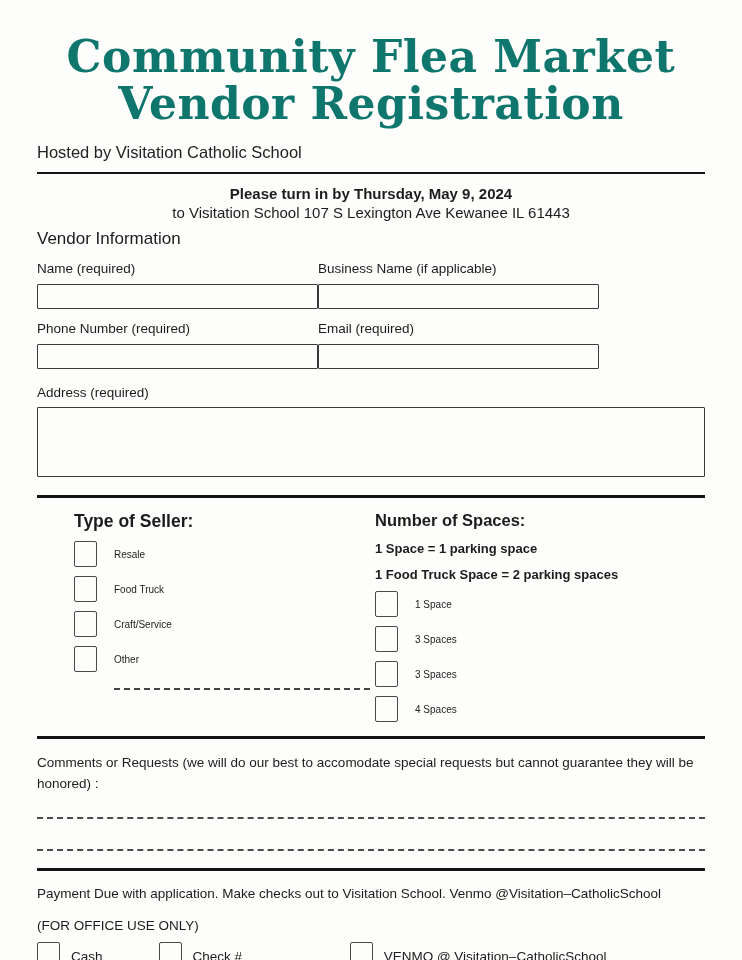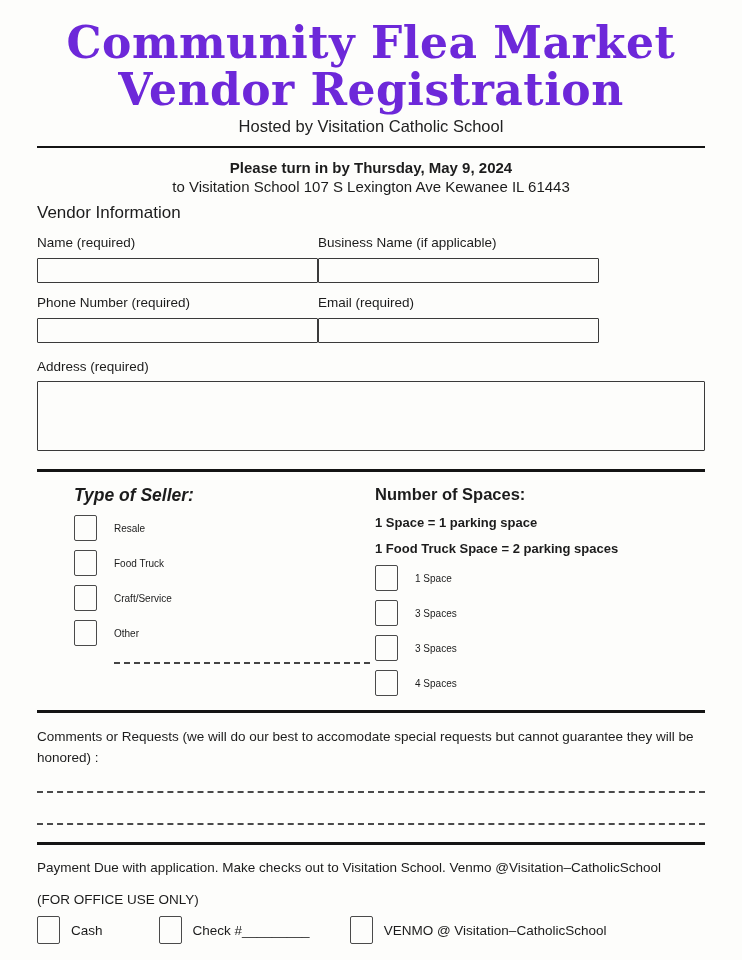--- a/index.html
+++ b/index.html
@@ -8,32 +8,31 @@
     height:960px;
     background:#fdfdfb;
     color:#1c1c1c;
     font-family:"Liberation Sans", sans-serif;
     overflow:hidden;
   }
   .page { padding:0 37px; }
 
   
   .title {
-    margin-top:20px;
+    margin-top:34px;
     text-align:center;
     font-family:"DejaVu Serif", serif;
     font-weight:700;
     font-size:44px;
     line-height:1.06;
     letter-spacing:0.5px;
-    color:#6d28d9;
+    color:#0f766e;
   }
   .subtitle {
-    margin-top:4px;
-    text-align:center;
+    margin-top:16px;
     font-size:16.5px;
     color:#222;
   }
   .rule      { border:none; border-top:2px solid #141414; margin-top:10px; }
   .rule-bold { border:none; border-top:3px solid #141414; }
 
   .deadline   { margin-top:11px; text-align:center; font-size:15px; font-weight:700; }
   .deadline-addr { margin-top:2px; text-align:center; font-size:15px; }
 
   
@@ -60,21 +59,21 @@
     font:inherit; font-size:14px; padding:4px 6px;
     resize:none; display:block;
     border-radius:1px;
   }
   .rule-vendor-end { margin-top:18px; }
 
   
   .two-col { display:flex; padding-top:13px; }
   .col-seller { width:338px; padding-left:37px; }
   .col-spaces { flex:1; }
-  .seller-h { font-size:17.5px; font-weight:700;font-style:italic; }
+  .seller-h { font-size:17.5px; font-weight:700; }
   .spaces-h { font-size:16.5px; font-weight:700; }
   .spaces-note { margin-top:11px; font-size:13px; font-weight:700; }
 
   .chk-row { display:flex; align-items:center; margin-top:9px; }
   .chk {
     width:23px; height:26px;
     border:1.6px solid #4a4a4a;
     border-radius:2px;
     background:#fdfdfb;
     flex:0 0 auto;

